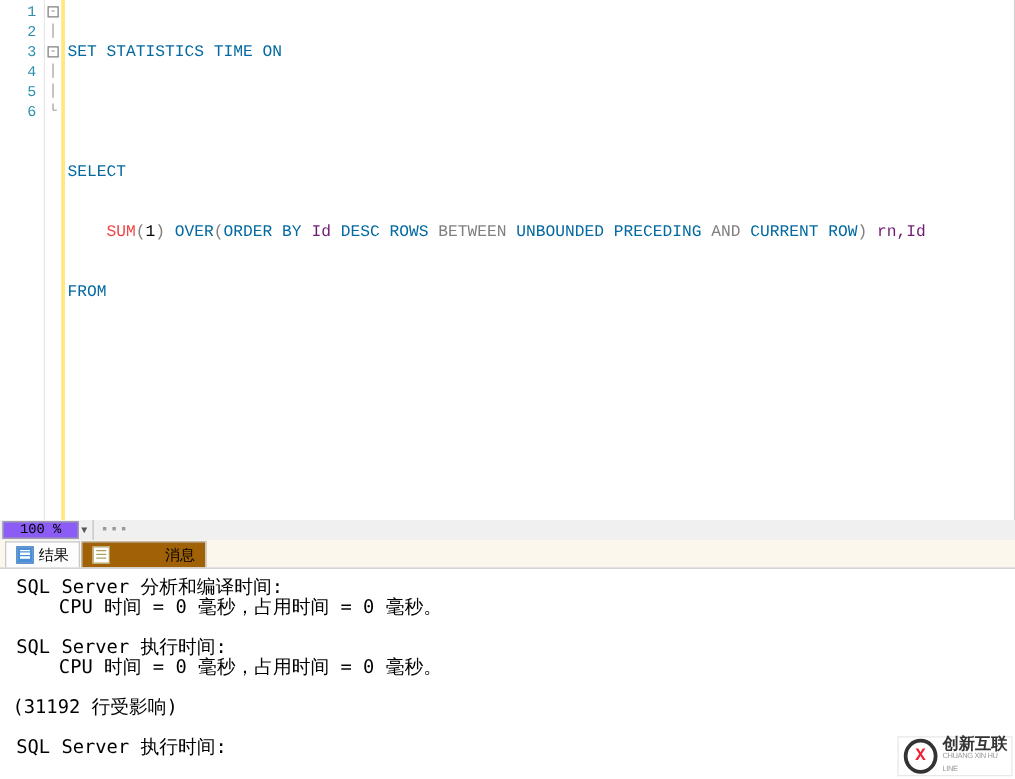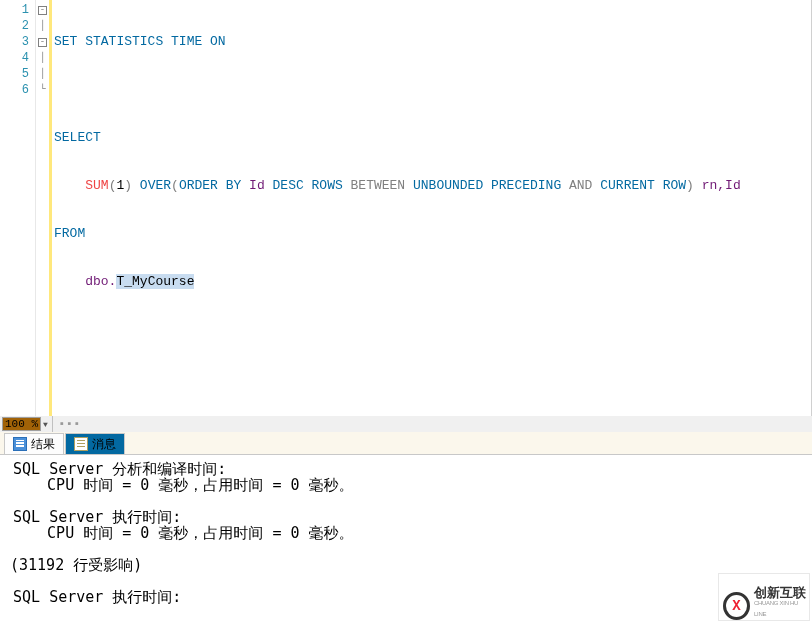--- a/index.html
+++ b/index.html
@@ -14,41 +14,41 @@
 .code { flex: 1; background: #fff; padding-top: 2px; line-height: 16px; white-space: pre; border-left: 3px solid #ffe87c; padding-left: 2px; }
 .code-line { height: 16px; }
 .kw { color: #0369a1; }
 .func { color: #ef4444; }
 .gray { color: #808080; }
 .num { color: #000; }
 .ident { color: #701a75; }
 .hl { background: #c8dcf0; }
 
 .splitter { position: absolute; left: 0; right: 0; top: 416px; height: 16px; background: #f0f0f0; display: flex; align-items: center; font-size: 11px; color: #000; }
-.zoom-box { border: 1px solid #a0a0a0; background: #a16207; padding: 0 2px; margin-left: 2px; }
+.zoom-box { border: 1px solid #a0a0a0; background: #8b5cf6; padding: 0 13px; margin-left: 2px; }
 .drop-arrow { margin: 0 2px; font-size: 8px; color: #555; }
 .sep-v { width: 1px; background: #c0c0c0; height: 100%; margin: 0 2px; }
 .splitter-dots { width: 30px; text-align: center; color: #999; letter-spacing: 1px; }
 
 .tabs { position: absolute; left: 0; right: 0; top: 432px; height: 22px; background: #fbf7ec; display: flex; align-items: flex-end; padding-left: 4px; font-family: "Microsoft YaHei", "SimSun", sans-serif; font-size: 12px; }
 .tab { border: 1px solid #c8c8c8; border-bottom: none; background: #fdfdfd; padding: 2px 8px; display: flex; align-items: center; margin-right: 1px; height: 21px; }
-.tab.active { background: #0369a1; }
+.tab.active { background: #a16207; gap: 40px; }
 .tab-icon { width: 14px; height: 14px; margin-right: 4px; display: inline-block; }
 .grid-icon { background: linear-gradient(#4a90d9,#4a90d9); border: 1px solid #2a6fb8; position: relative; }
 .grid-icon::before { content: ""; position: absolute; inset: 2px; background: #fff; }
 .grid-icon::after { content: ""; position: absolute; left: 2px; right: 2px; top: 50%; height: 1px; background: #4a90d9; box-shadow: 0 -3px 0 #4a90d9, 0 3px 0 #4a90d9; }
 .msg-icon { border: 1px solid #b0a060; background: #fff; position: relative; }
 .msg-icon::after { content:""; position: absolute; left: 2px; top: 2px; right: 2px; height: 1px; background: #b0a060; box-shadow: 0 3px 0 #b0a060, 0 6px 0 #b0a060; }
 
 .messages-pane { position: absolute; left: 0; right: 0; top: 454px; bottom: 0; background: #fff; border-top: 1px solid #c8c8c8; padding: 6px 4px; font-family: "SimSun", "Microsoft YaHei", monospace; font-size: 15px; line-height: 16px; }
 .messages-pane .msg-line { white-space: pre; }
 .indent { padding-left: 16px; }
 .indent2 { padding-left: 6px; }
 
-.watermark { position: absolute; right: 2px; bottom: 2px; width: 92px; height: 48px; background: #fff; display: flex; align-items: flex-end; border: 1px solid #e8e8e8; }
+.watermark { position: absolute; right: 2px; bottom: 2px; width: 92px; height: 32px; background: #fff; display: flex; align-items: center; border: 1px solid #e8e8e8; }
 .wm-c { width: 28px; height: 28px; border-radius: 50%; border: 3px solid #333; margin: 0 4px; position: relative; }
 .wm-c::after { content:"X"; position: absolute; inset: 0; display: flex; align-items: center; justify-content: center; font-weight: bold; color: #e23; font-size: 14px; }
 .wm-text { font-size: 10px; font-family: "Microsoft YaHei", sans-serif; color: #333; line-height: 11px; }
 .wm-big { font-size: 13px; font-weight: bold; }
 .wm-sub { font-size: 6px; color: #999; letter-spacing: -0.3px; }
 </style>
 </head>
 <body>
 
 <div class="editor-pane">
@@ -67,21 +67,20 @@
     <div>│</div>
     <div>│</div>
     <div>└</div>
   </div>
   <div class="code">
     <div class="code-line"><span class="kw">SET</span><span class="kw"> STATISTICS</span><span class="kw"> TIME</span><span class="kw"> ON</span></div>
     <div class="code-line"></div>
     <div class="code-line"><span class="kw">SELECT</span></div>
     <div class="code-line">    <span class="func">SUM</span><span class="gray">(</span><span class="num">1</span><span class="gray">) </span><span class="kw">OVER</span><span class="gray">(</span><span class="kw">ORDER BY</span><span class="ident"> Id </span><span class="kw">DESC</span><span class="kw"> ROWS</span><span class="gray"> BETWEEN </span><span class="kw">UNBOUNDED</span><span class="kw"> PRECEDING</span><span class="gray"> AND </span><span class="kw">CURRENT</span><span class="kw"> ROW</span><span class="gray">)</span><span class="ident"> rn,Id</span></div>
     <div class="code-line"><span class="kw">FROM</span></div>
-    <div class="code-line"><span class="ident">    dbo.</span><span class="hl">T_MyCourse</span></div>
   </div>
 </div>
 
 <div class="splitter">
   <span class="zoom-box">100 %</span>
   <span class="drop-arrow">▼</span>
   <span class="sep-v"></span>
   <span class="splitter-dots">▪▪▪</span>
 </div>
 

